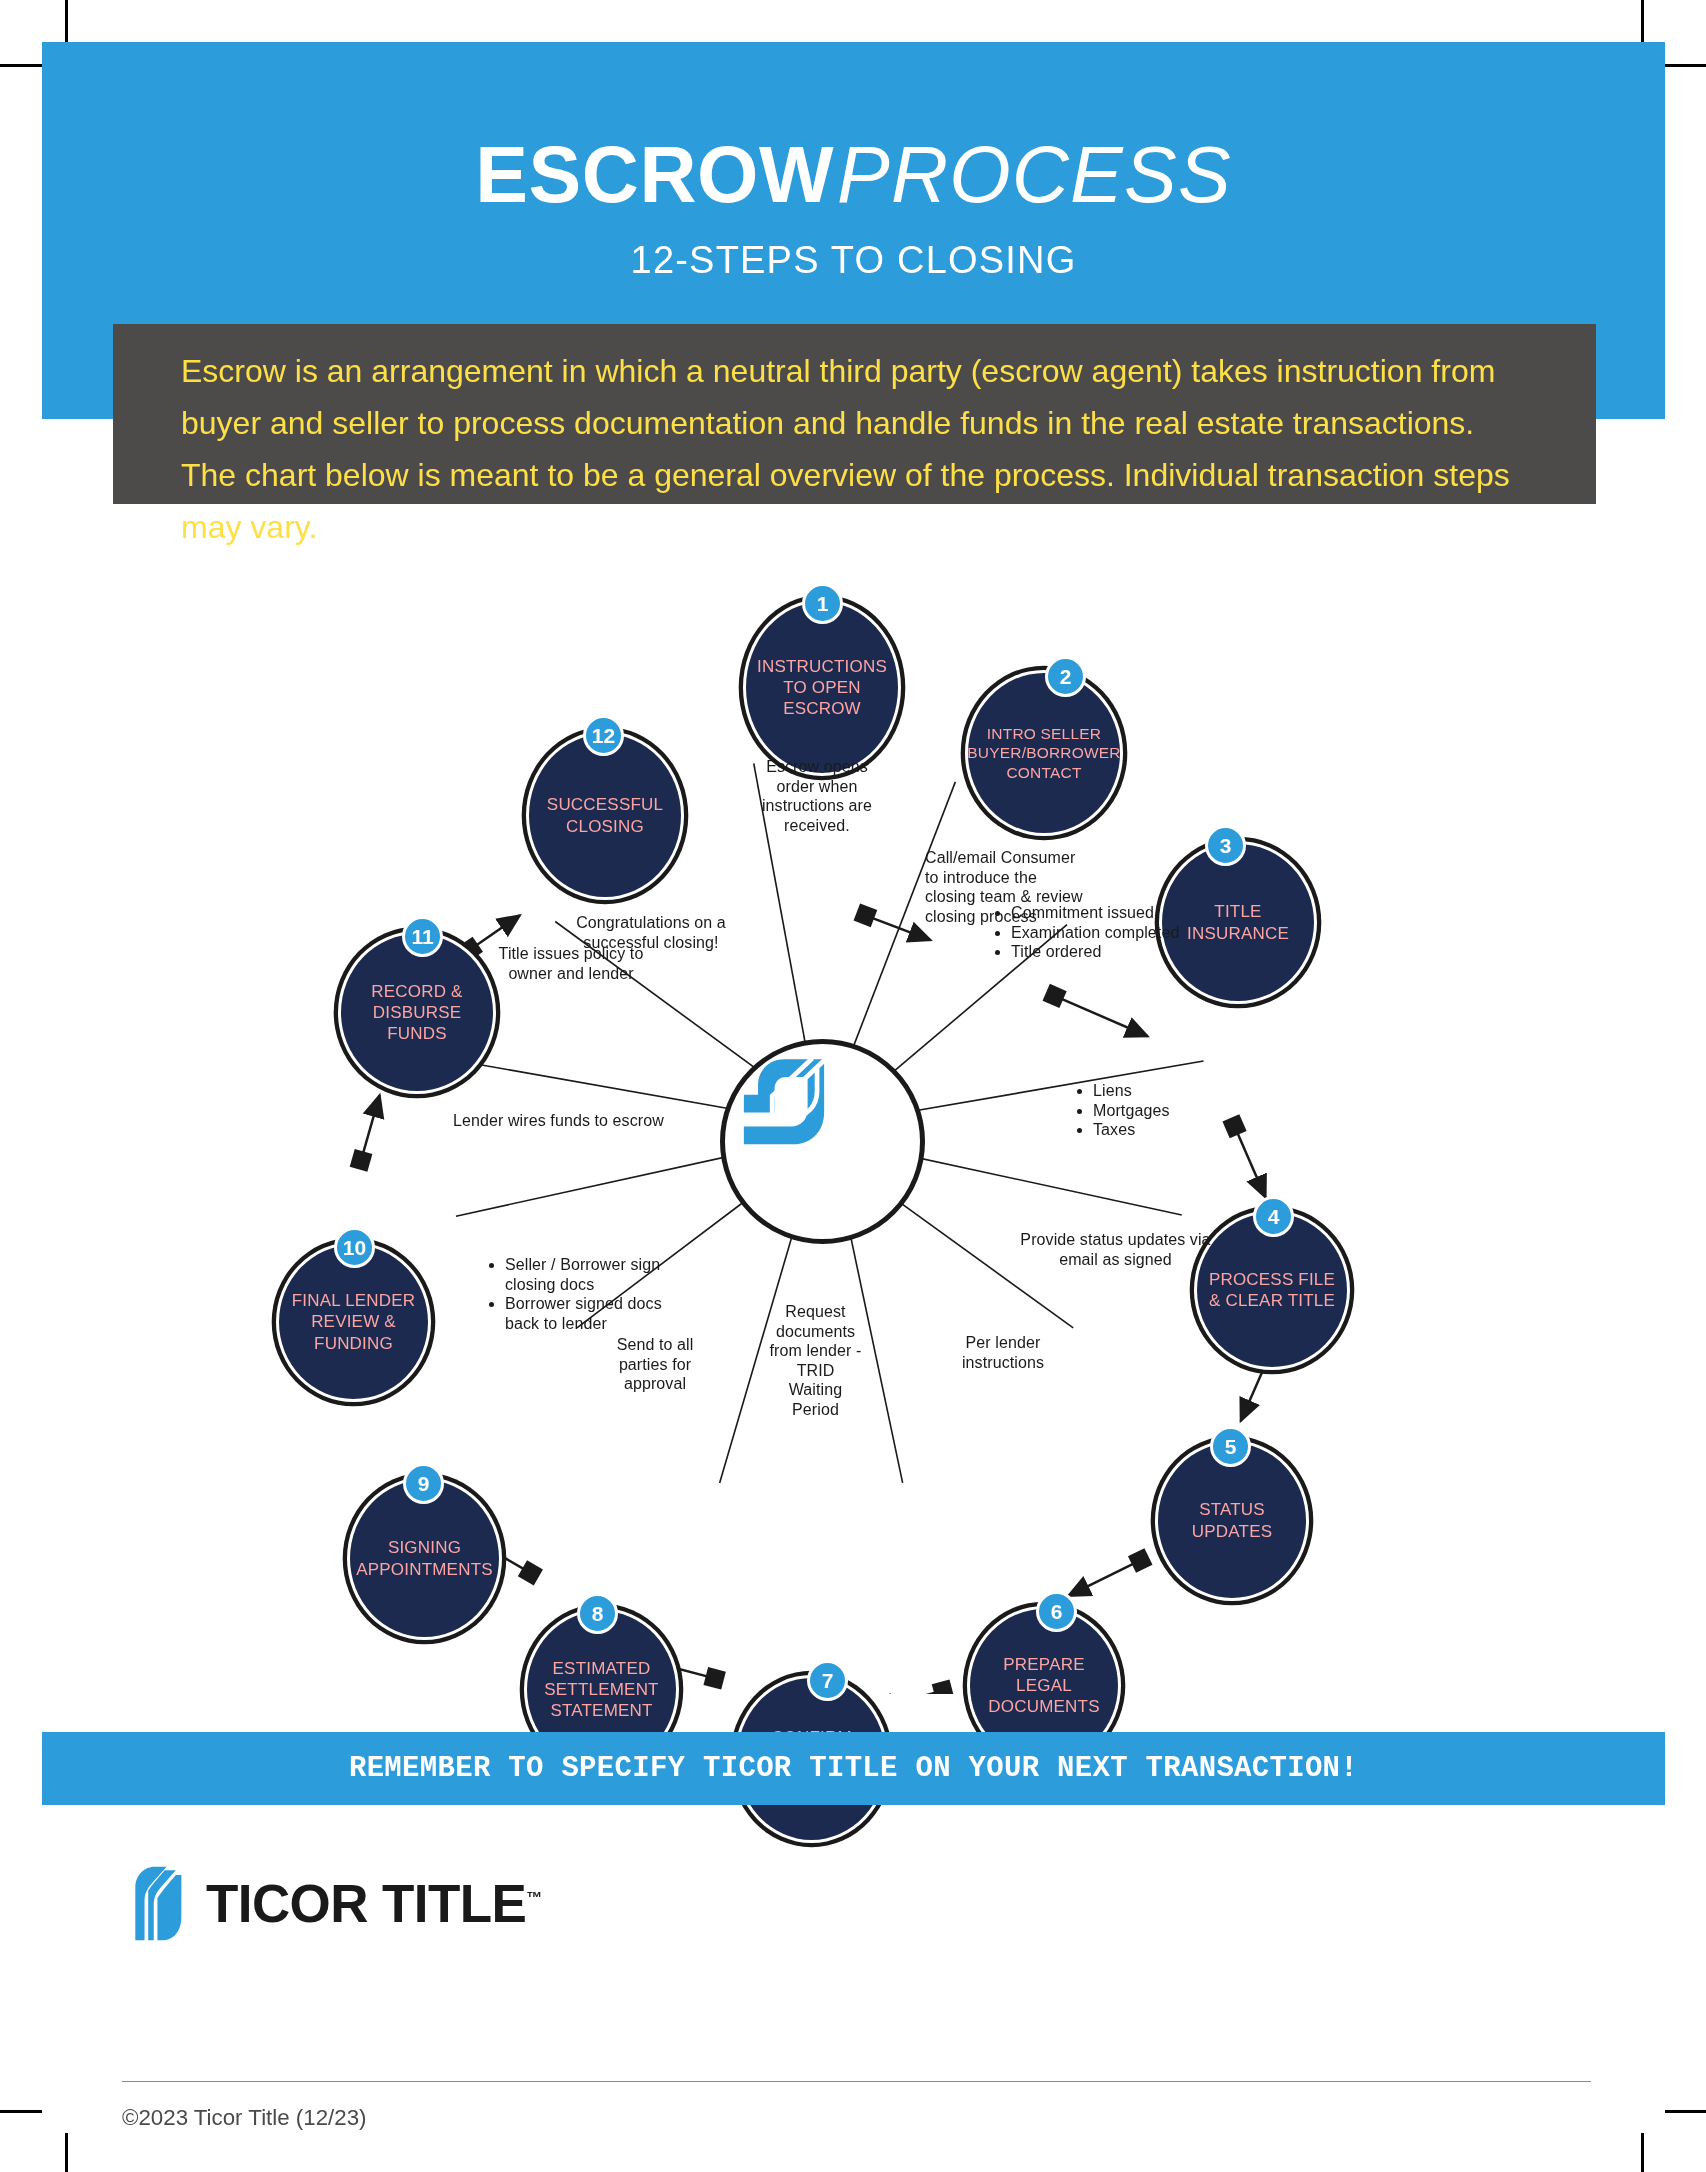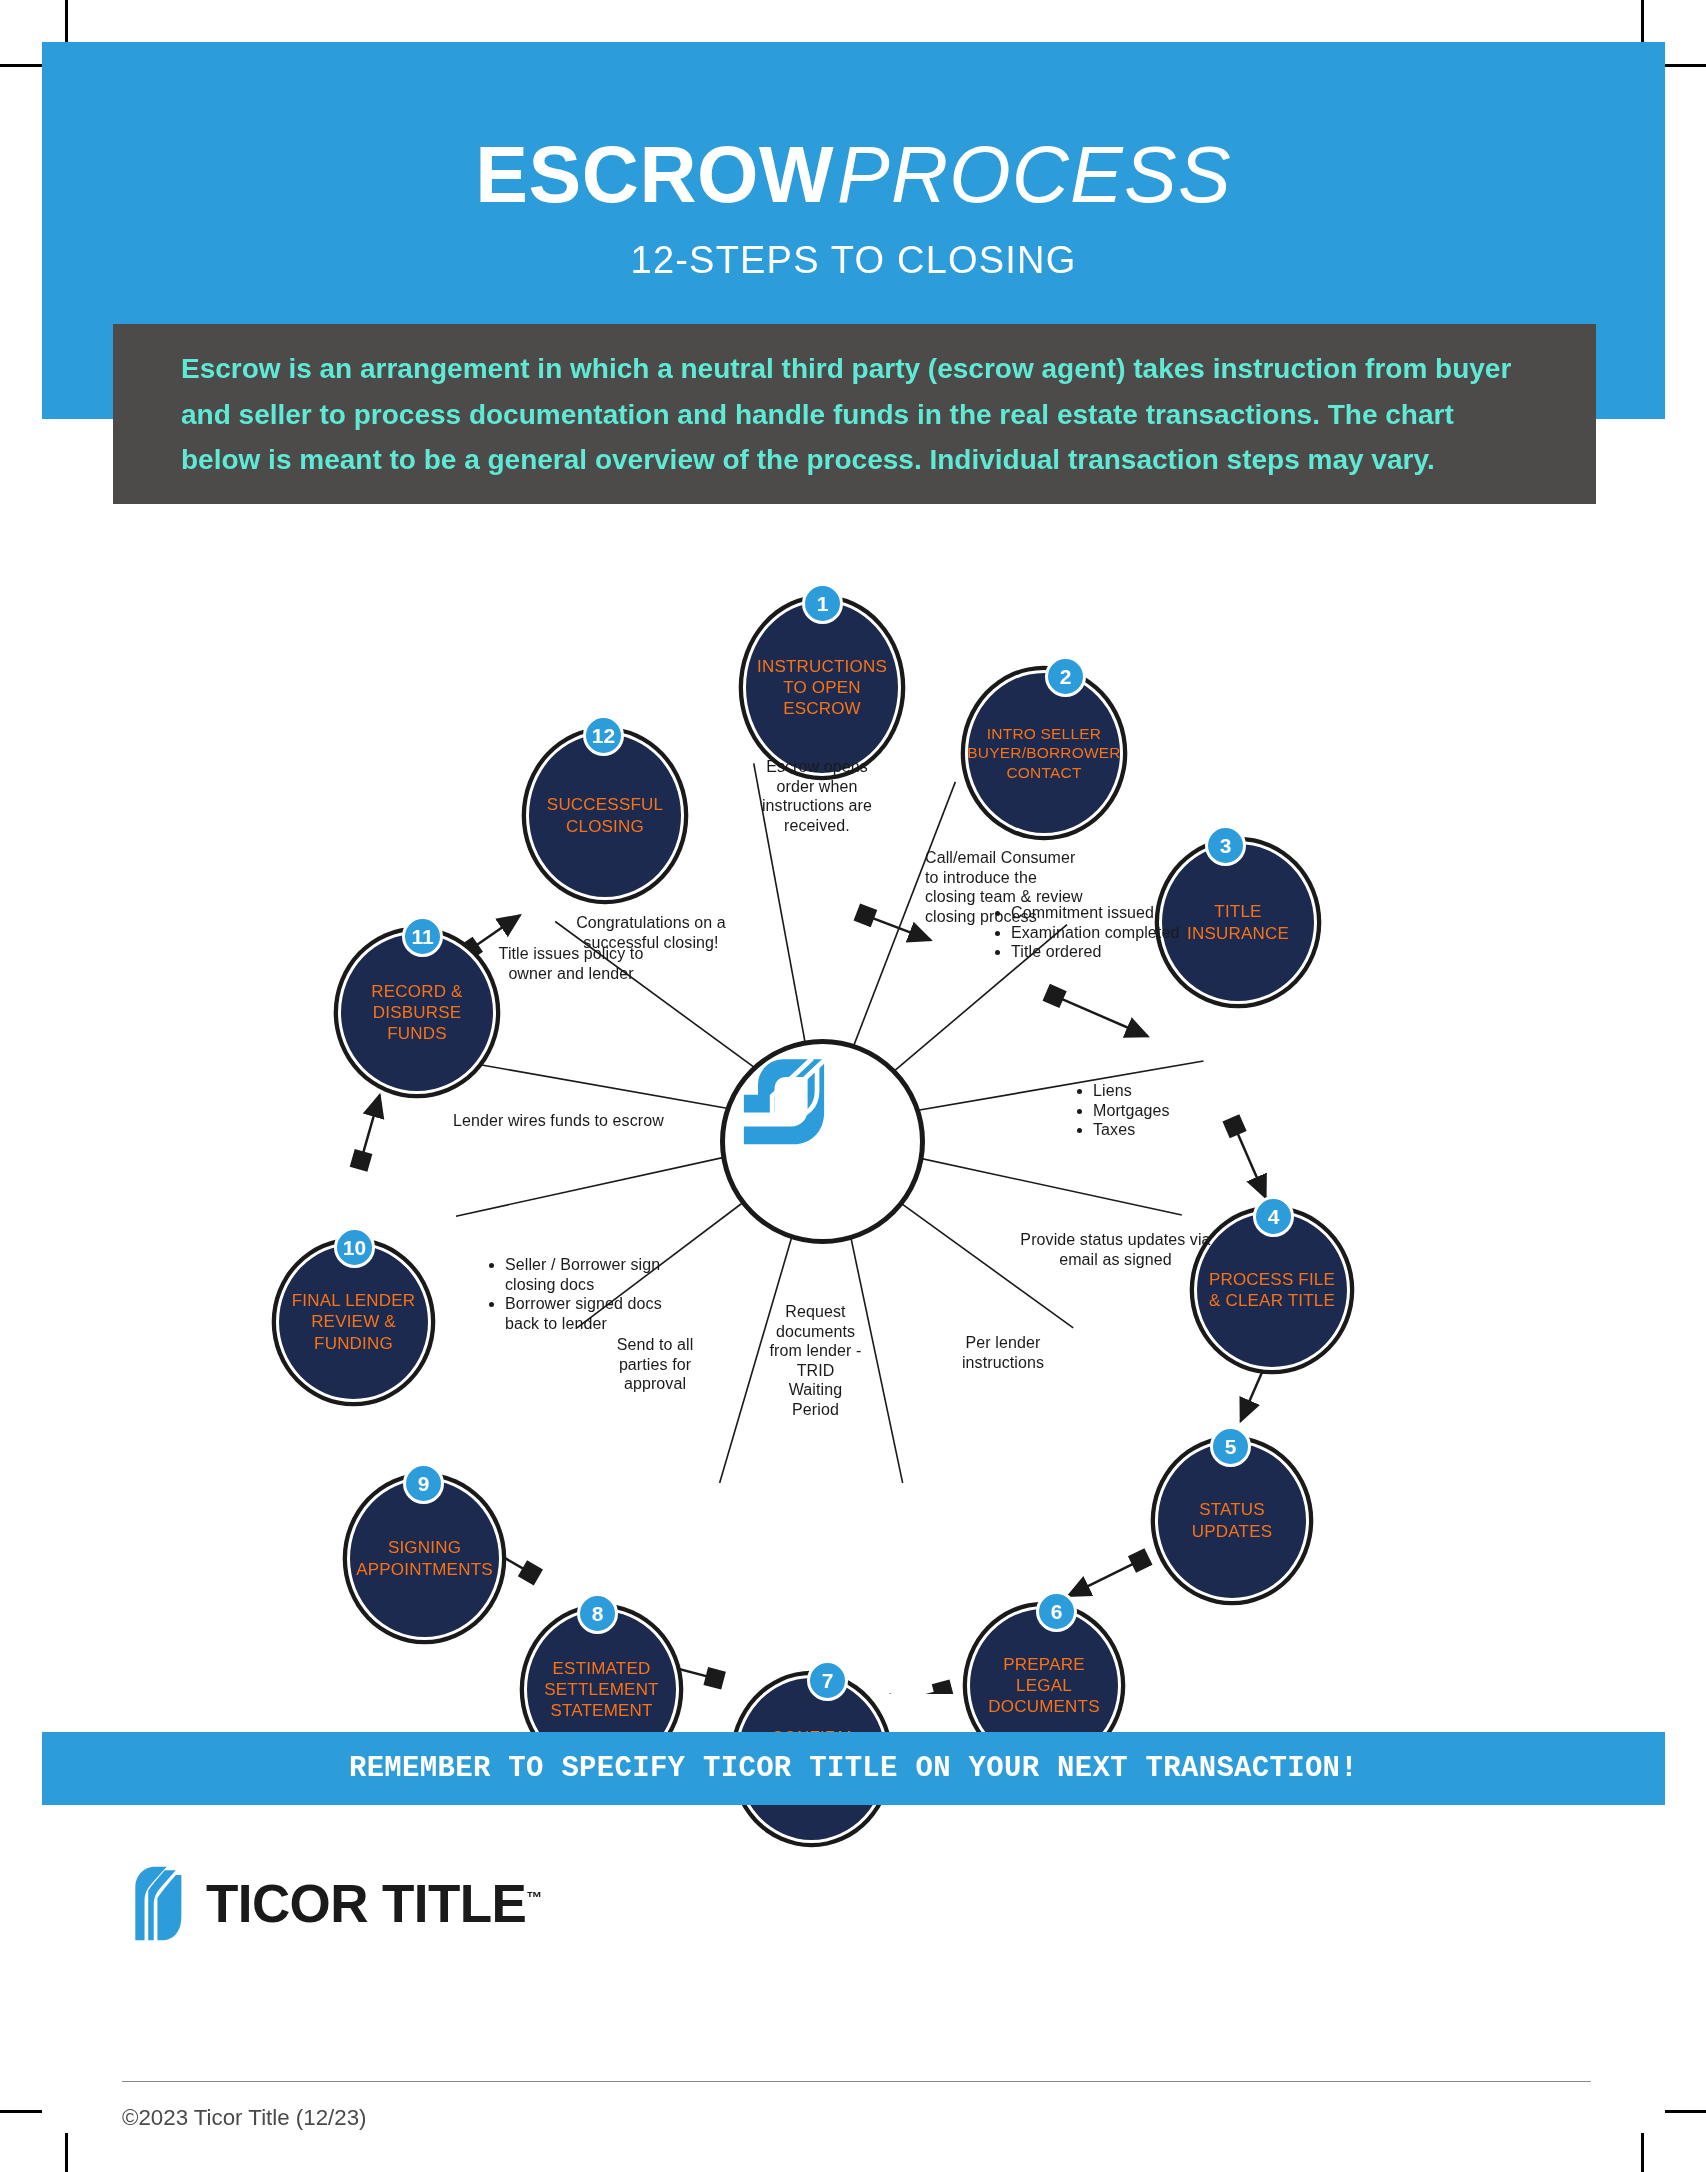--- a/index.html
+++ b/index.html
@@ -20,30 +20,30 @@
   #header-title .bold{font-weight:bold;font-size:79px;letter-spacing:0.6px;}
   #header-title .light{font-weight:300;font-style:italic;font-size:79px;
                        letter-spacing:1.2px;}
   #header-sub{position:absolute;left:0;right:0;top:197px;text-align:center;
               color:#ffffff;font-size:38px;font-weight:300;letter-spacing:1.2px;}
 
   
   #intro-box{position:absolute;left:113px;top:324px;width:1483px;height:180px;
              background:#4D4A4A;}
   #intro-text{position:absolute;left:68px;right:68px;top:22.3px;
-              color:#5eead4;font-size:28px;font-weight:700;line-height:1.62;}
+              color:#fde047;font-size:32px;font-weight:400;line-height:1.62;}
 
   
   #diagram{position:absolute;left:0;top:515px;width:1706px;height:1179px;}
   #diagram svg{position:absolute;left:0;top:0;}
 
   .node{position:absolute;border-radius:50%;background:#1B2A4E;
         border:3.7px solid #ffffff;box-shadow:0 0 0 4.3px #1a1a1a;
         display:flex;align-items:center;justify-content:center;text-align:center;
-        color:#f97316;font-size:17px;line-height:1.24;letter-spacing:0.2px;
+        color:#fca5a5;font-size:17px;line-height:1.24;letter-spacing:0.2px;
         box-sizing:border-box;padding:5px;}
   .badge{position:absolute;border-radius:50%;background:#2D9CDB;
          border:3.1px solid #ffffff;color:#ffffff;font-weight:bold;font-size:21px;
          display:flex;align-items:center;justify-content:center;
          width:41px;height:41px;box-sizing:border-box;z-index:5;}
 
   .hub{position:absolute;border-radius:50%;background:#ffffff;
        border:5px solid #1a1a1a;box-sizing:border-box;
        display:flex;align-items:center;justify-content:center;z-index:4;}
 

